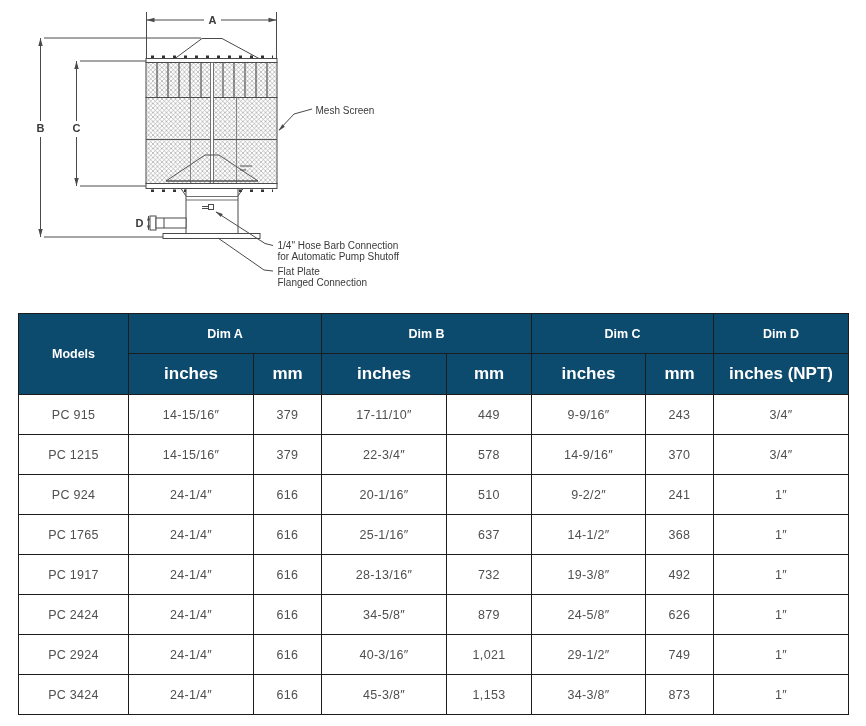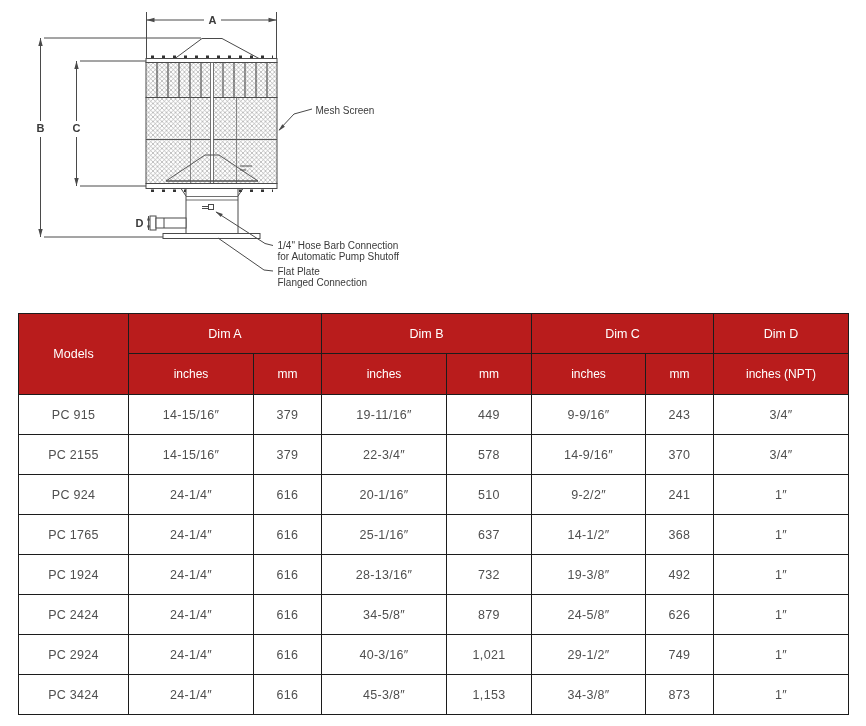--- a/index.html
+++ b/index.html
@@ -13,23 +13,23 @@
   .callout { font-size:10px; }
   .spec {
     position:absolute; left:18px; top:313px; width:830px;
     border-collapse:collapse; table-layout:fixed;
   }
   .spec th, .spec td {
     border:1.5px solid #1c1c1c; text-align:center; vertical-align:middle;
     padding:0; overflow:hidden; white-space:nowrap;
   }
   .spec th {
-    background:#b91c1c; color:#ffffff; font-size:12.5px; font-weight:normal;
-  }
-  .spec th.sub { font-size:12px; }
+    background:#0c4a6e; color:#ffffff; font-size:12.5px; font-weight:bold;
+  }
+  .spec th.sub { font-size:17px; }
   .spec thead tr.top th { height:39px; }
   .spec thead tr.subrow th { height:40px; }
   .spec td {
     font-size:12.5px; color:#4f4f4f; height:39px; letter-spacing:0.3px;
     background:#ffffff;
   }
 </style>
 </head>
 <body>
 
@@ -158,28 +158,28 @@
         <th class="sub">inches</th>
         <th class="sub">mm</th>
         <th class="sub">inches (NPT)</th>
       </tr>
     </thead>
     <tbody>
       <tr>
         <td>PC 915</td>
         <td>14-15/16″</td>
         <td>379</td>
-        <td>19-11/16″</td>
+        <td>17-11/10″</td>
         <td>449</td>
         <td>9-9/16″</td>
         <td>243</td>
         <td>3/4″</td>
       </tr>
       <tr>
-        <td>PC 2155</td>
+        <td>PC 1215</td>
         <td>14-15/16″</td>
         <td>379</td>
         <td>22-3/4″</td>
         <td>578</td>
         <td>14-9/16″</td>
         <td>370</td>
         <td>3/4″</td>
       </tr>
       <tr>
         <td>PC 924</td>
@@ -195,21 +195,21 @@
         <td>PC 1765</td>
         <td>24-1/4″</td>
         <td>616</td>
         <td>25-1/16″</td>
         <td>637</td>
         <td>14-1/2″</td>
         <td>368</td>
         <td>1″</td>
       </tr>
       <tr>
-        <td>PC 1924</td>
+        <td>PC 1917</td>
         <td>24-1/4″</td>
         <td>616</td>
         <td>28-13/16″</td>
         <td>732</td>
         <td>19-3/8″</td>
         <td>492</td>
         <td>1″</td>
       </tr>
       <tr>
         <td>PC 2424</td>

